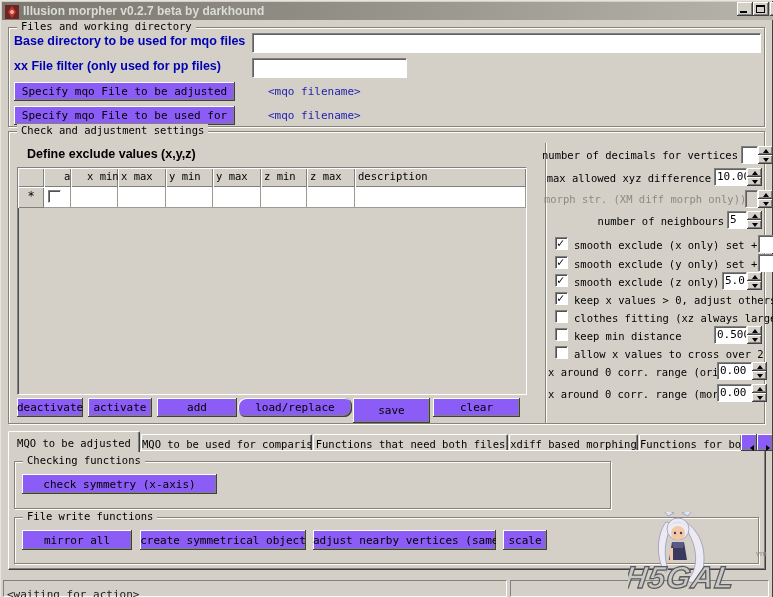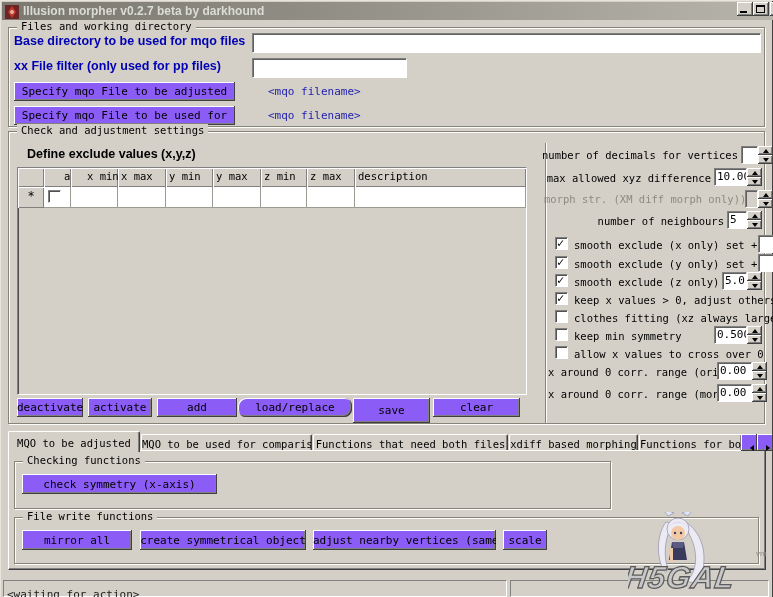--- a/index.html
+++ b/index.html
@@ -274,35 +274,35 @@
       </div>
   </div>
 
   <span class="cb on" style="left:555px; top:292px;"></span>
   <span class="mlabel" style="left:574px; top:294px;">keep x values &gt; 0, adjust others</span>
 
   <span class="cb" style="left:555px; top:310px;"></span>
   <span class="mlabel" style="left:574px; top:312px;">clothes fitting (xz always larger)</span>
 
   <span class="cb" style="left:555px; top:328px;"></span>
-  <span class="mlabel" style="left:574px; top:330px;">keep min symmetry</span>
+  <span class="mlabel" style="left:574px; top:330px;">keep min distance</span>
   <div class="spin" style="left:714px; top:326px; width:48px;">
     <div class="spin-edit">0.500</div>
     <div class="spin-btns">
         <div class="sb">
           <i class="tri-up"></i>
         </div>
         <div class="sb">
           <i class="tri-dn"></i>
         </div>
       </div>
   </div>
 
   <span class="cb" style="left:555px; top:346px;"></span>
-  <span class="mlabel" style="left:574px; top:348px;">allow x values to cross over 0</span>
+  <span class="mlabel" style="left:574px; top:348px;">allow x values to cross over 2</span>
 
   <span class="mlabel" style="left:548px; top:366px;">x around 0 corr. range (orig)</span>
   <div class="spin" style="left:717px; top:362px; width:50px;">
     <div class="spin-edit">0.00</div>
     <div class="spin-btns">
         <div class="sb">
           <i class="tri-up"></i>
         </div>
         <div class="sb">
           <i class="tri-dn"></i>

